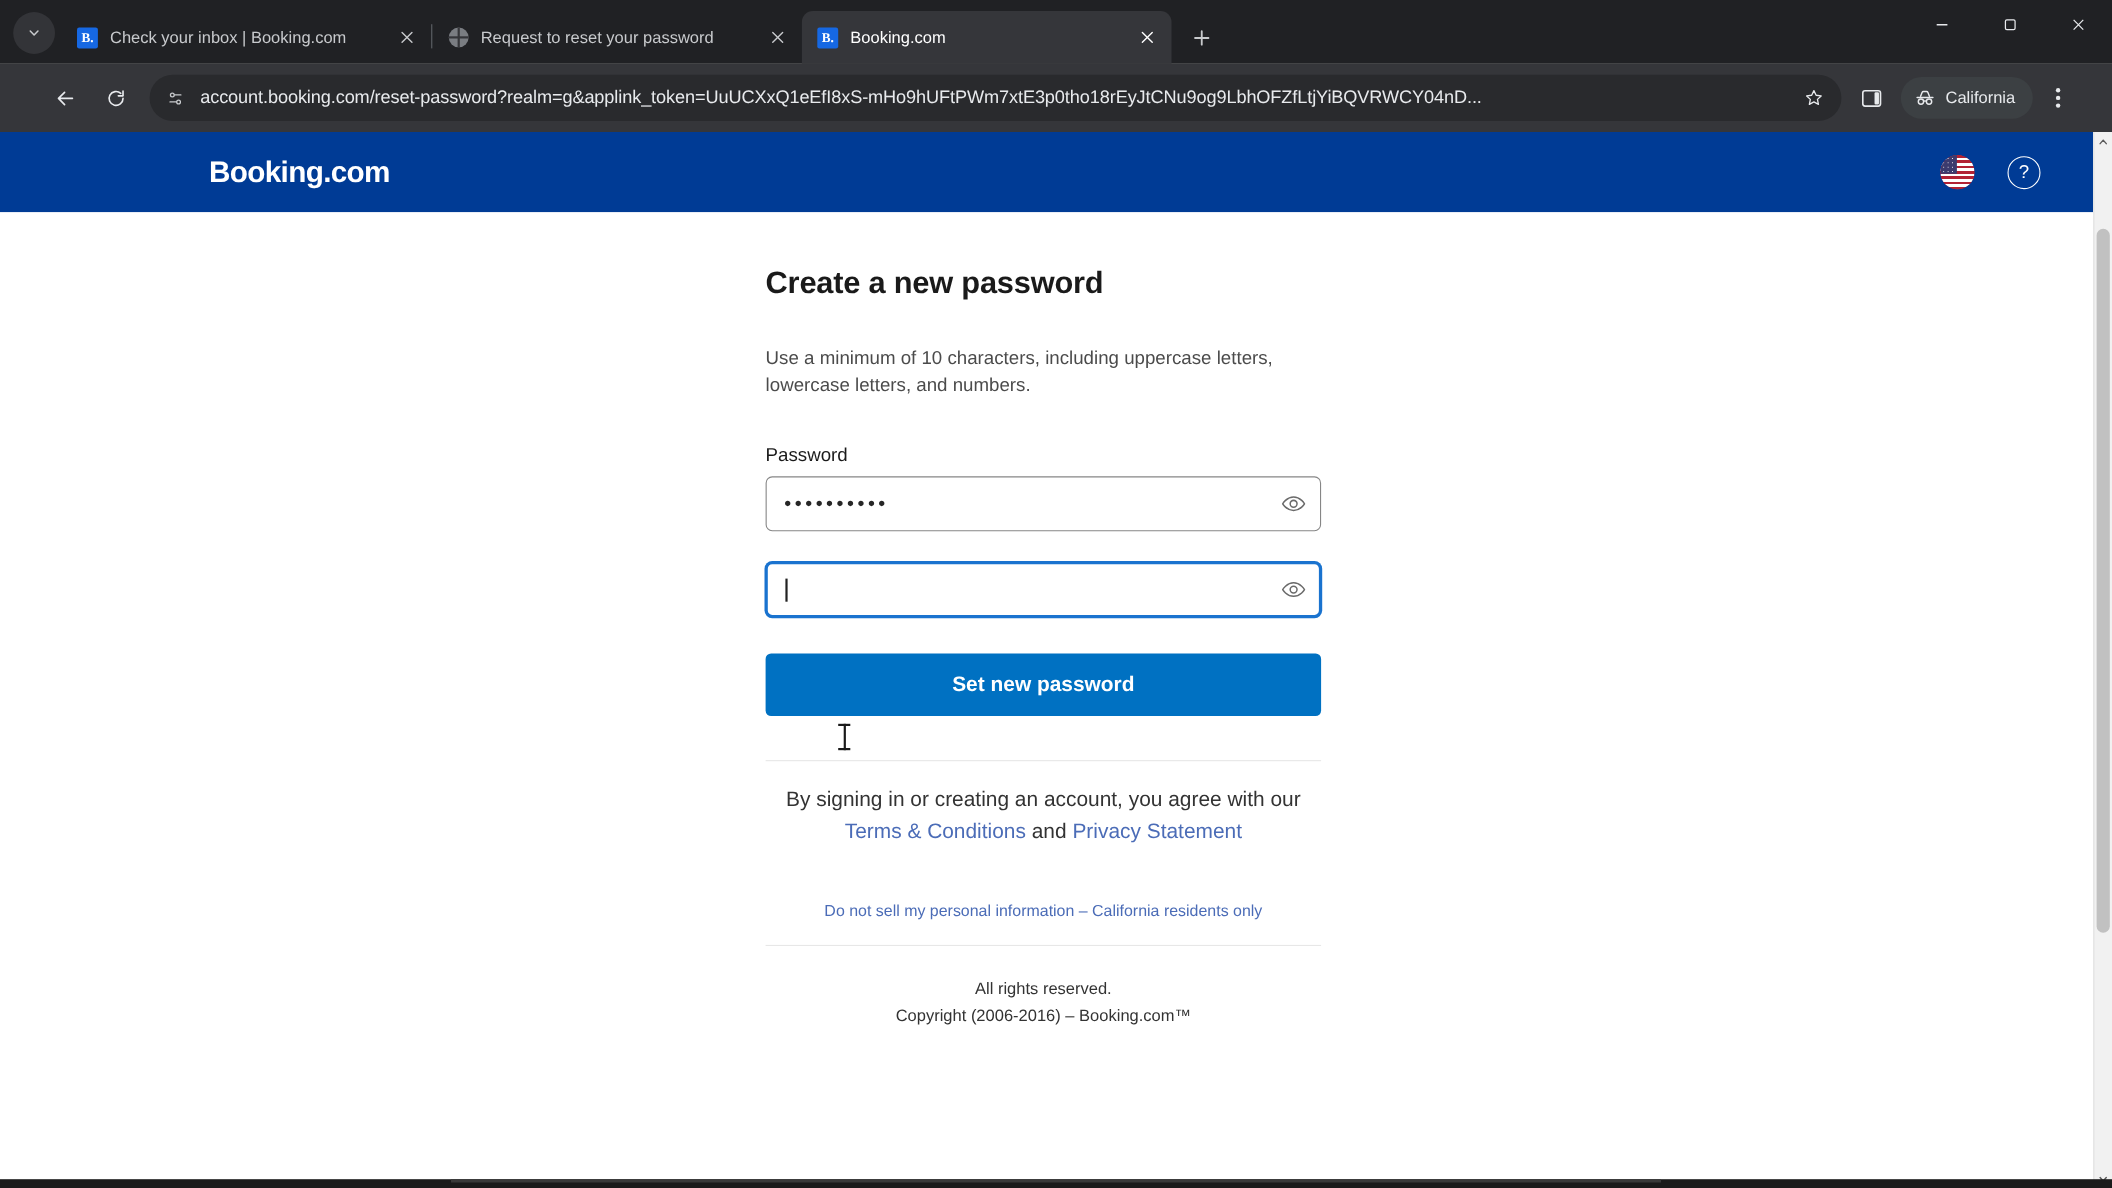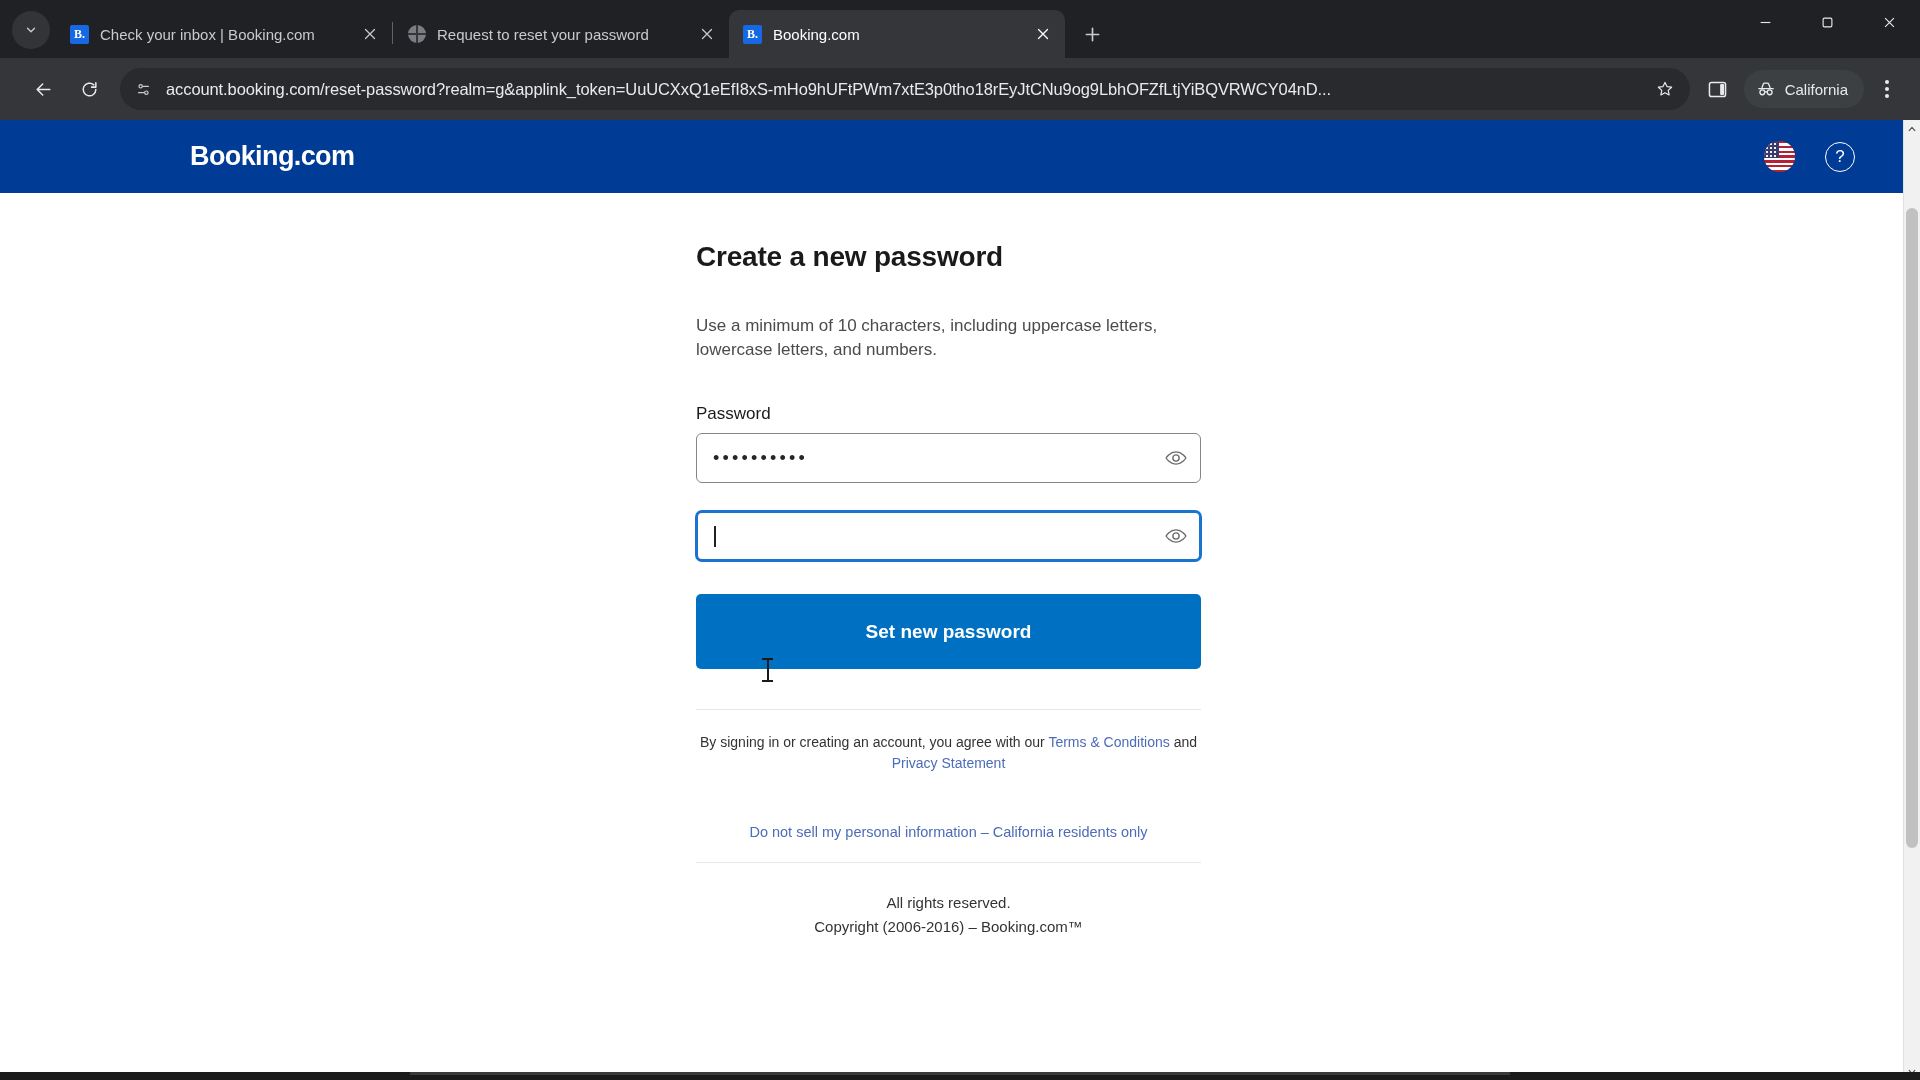--- a/index.html
+++ b/index.html
@@ -121,21 +121,21 @@
     display: flex; align-items: center; justify-content: center;
   }
   .wincontrols svg { width: 13px; height: 13px; }
 
   
   .toolbar {
     height: 62px;
     background: #35363a;
     display: flex;
     align-items: center;
-    padding: 0 14px;
+    padding: 0 30px;
     flex: 0 0 62px;
   }
   .navbtn {
     width: 42px; height: 42px;
     border-radius: 50%;
     display: flex; align-items: center; justify-content: center;
     margin-right: 4px;
     flex: 0 0 42px;
   }
   .navbtn svg { width: 19px; height: 19px; }
@@ -370,39 +370,39 @@
     right: 10px;
     top: 50%;
     transform: translateY(-50%);
     width: 30px; height: 30px;
     display: flex; align-items: center; justify-content: center;
   }
   .eye-btn svg { width: 22px; height: 16px; }
 
   .submit-btn {
     width: 100%;
-    height: 75px;
+    height: 57px;
     background: #0071c2;
     border: none;
     border-radius: 5px;
     color: #ffffff;
     font-size: 19px;
     font-weight: bold;
     cursor: pointer;
     font-family: "Liberation Sans", sans-serif;
     margin-top: 5px;
   }
 
   .divider {
     height: 1px;
     background: #e7e7e7;
     margin: 40px 0 22px 0;
   }
   .legal {
-    font-size: 14px;
+    font-size: 19px;
     color: #333333;
     text-align: center;
     line-height: 1.5;
   }
   .legal a, .ccpa a {
     color: #4b6cb7;
     text-decoration: none;
   }
   .ccpa {
     text-align: center;

